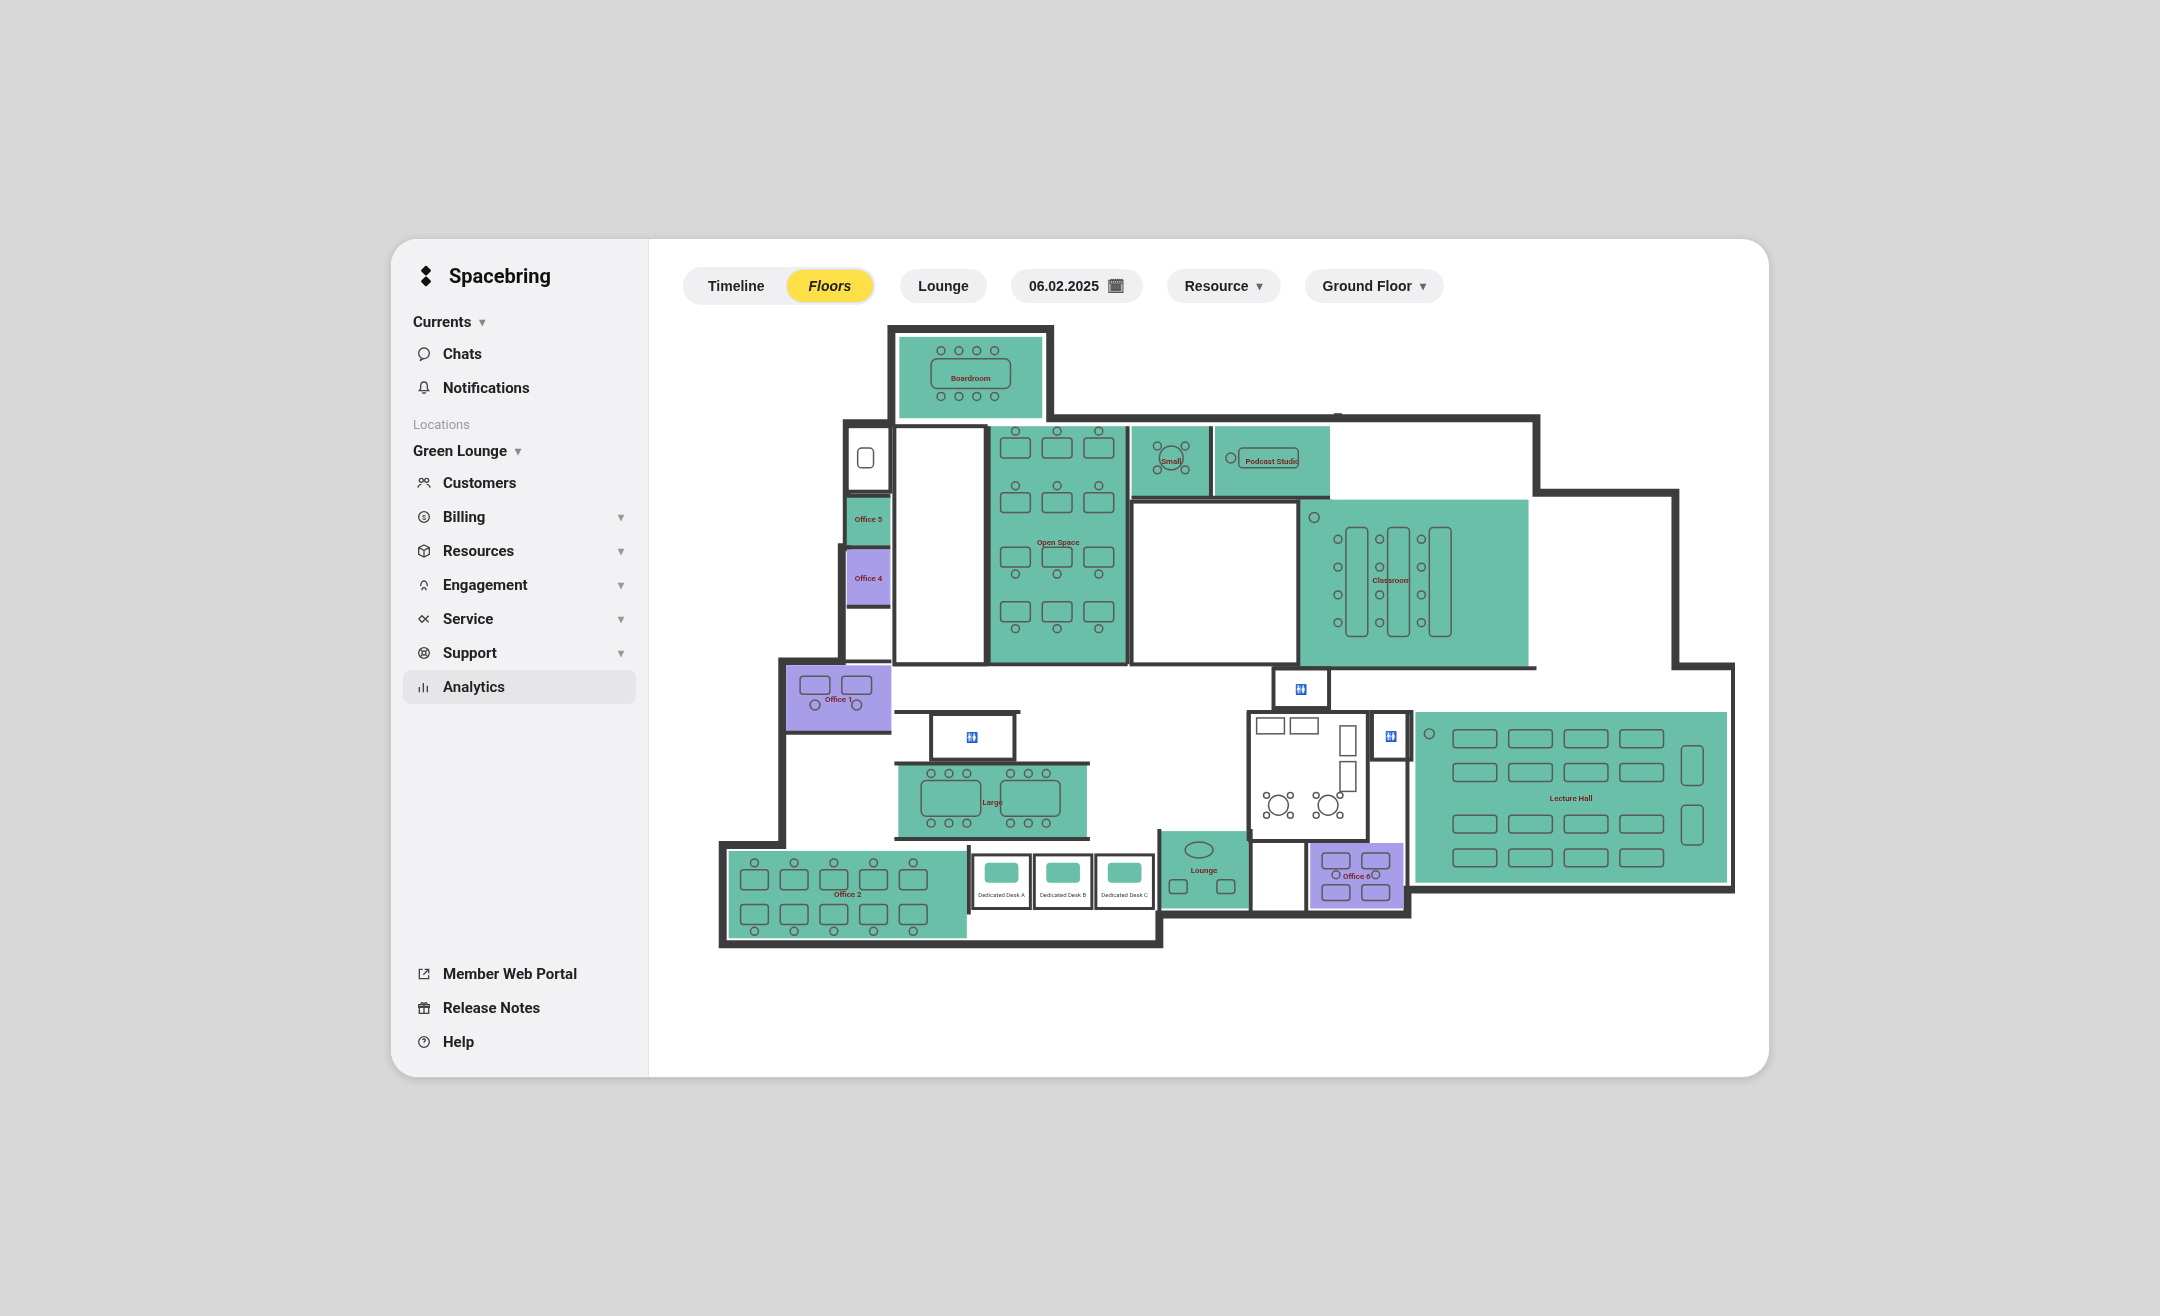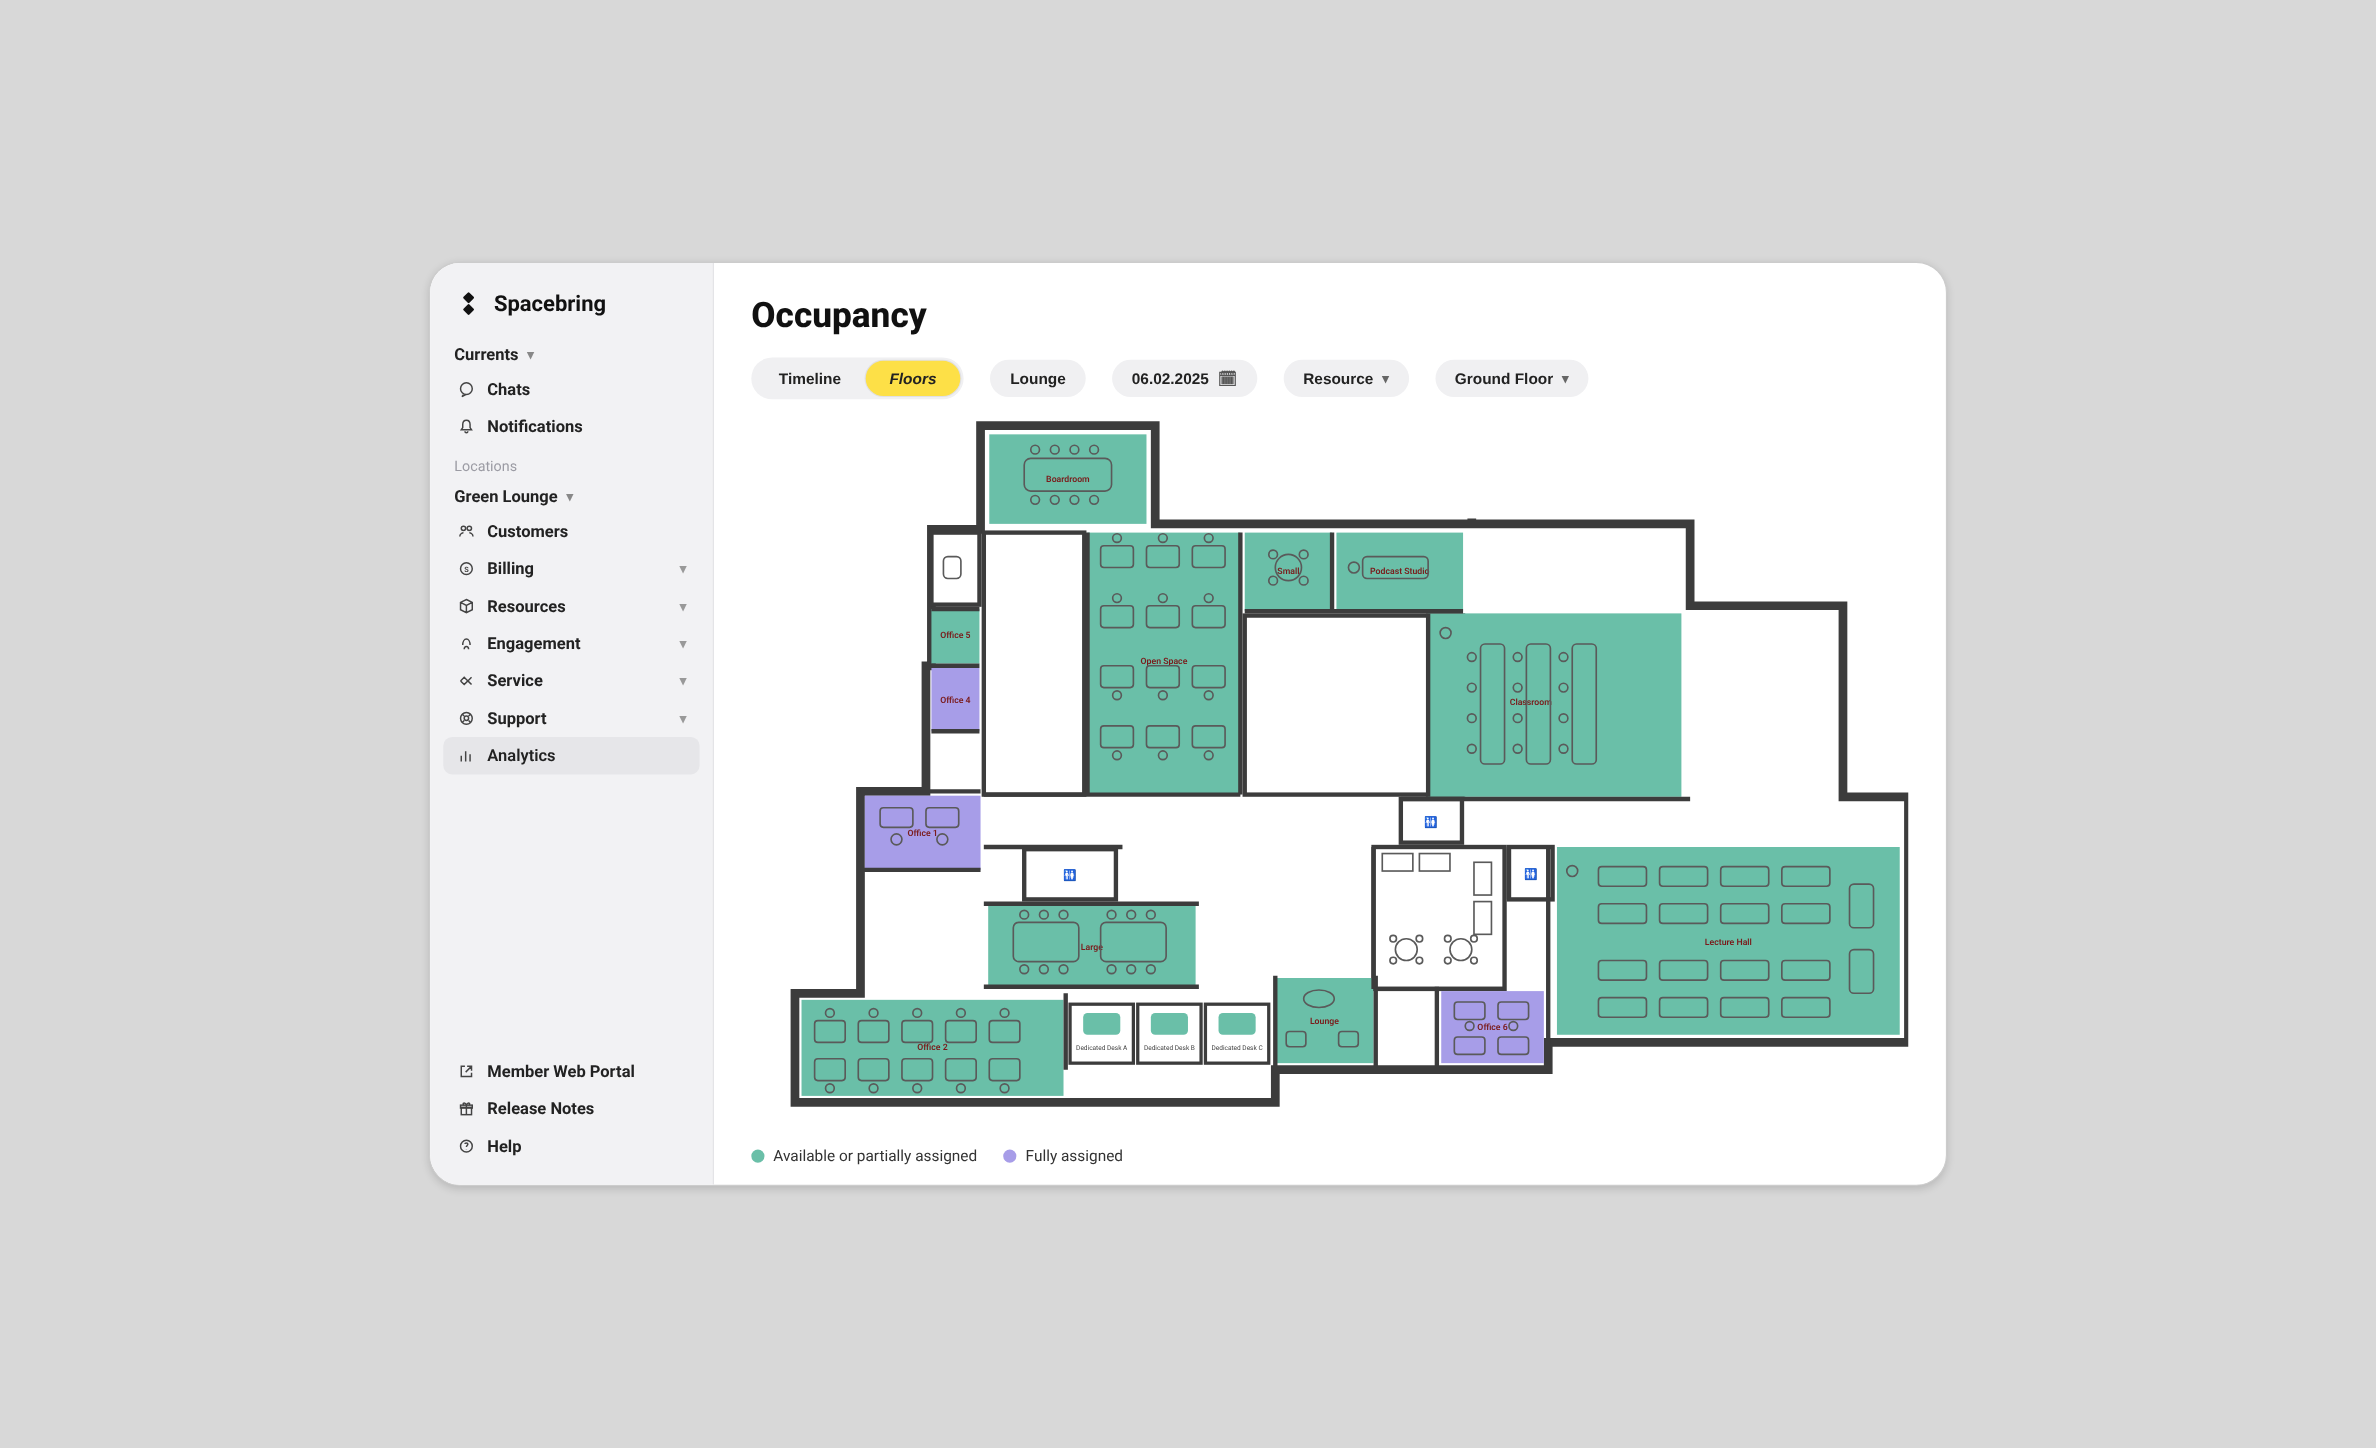--- a/index.html
+++ b/index.html
@@ -246,21 +246,20 @@
           <svg viewBox="0 0 24 24" width="16" height="16">
             <circle cx="12" cy="12" r="8" fill="none" stroke="#444" stroke-width="2"></circle>
             <path d="M10 9 C10 7 14 7 14 9 C14 11 12 11 12 13 M12 16 L12 16.5" fill="none" stroke="#444" stroke-width="2"></path>
           </svg>
         </span>
       <span>Help</span>
     </div>
   </aside>
 
   <main class="main">
-    <h1 class="page-title">Occupancy</h1>
 
     <div class="toolbar">
       <div class="seg">
         <button>Timeline</button>
         <button class="on">Floors</button>
       </div>
       <button class="pill">
           <span>Lounge</span>
         </button>
       <button class="pill">
@@ -601,18 +600,14 @@
         </g>
 
         <path class="wall wall-med" d="M165 178 L209 178 M165 230 L209 230 M165 290 L209 290 M100 345 L210 345 M100 417 L210 417"></path>
         <path class="wall wall-med" d="M308 108 L308 348 M448 108 L448 348 M452 180 L652 180 M532 108 L532 180"></path>
         <path class="wall wall-med" d="M213 348 L448 348 M213 396 L340 396 M213 448 L410 448 M213 524 L410 524"></path>
         <path class="wall wall-med" d="M288 530 L288 600 M480 514 L480 600 M572 514 L572 600 M628 524 L628 600 M730 395 L730 600"></path>
         <path class="wall wall-med" d="M595 352 L860 352 M694 396 L694 444 M570 396 L570 526 M690 526 L570 526"></path>
       </svg>
     </div>
 
-    <div class="legend">
-      <span><span class="swatch" style="background:#6abfa8"></span><span>Available or partially assigned</span></span>
-      <span><span class="swatch" style="background:#a79de8"></span><span>Fully assigned</span></span>
-    </div>
   </main>
 </div>
 
 </body></html>

